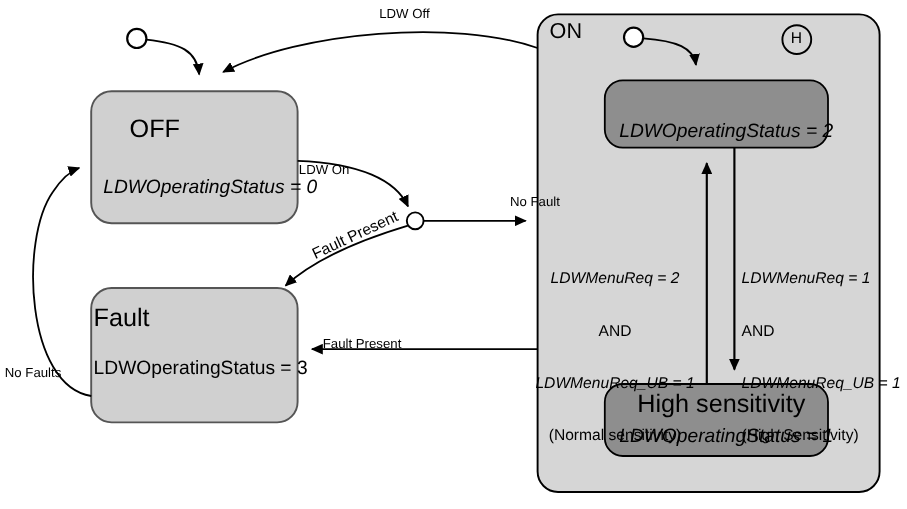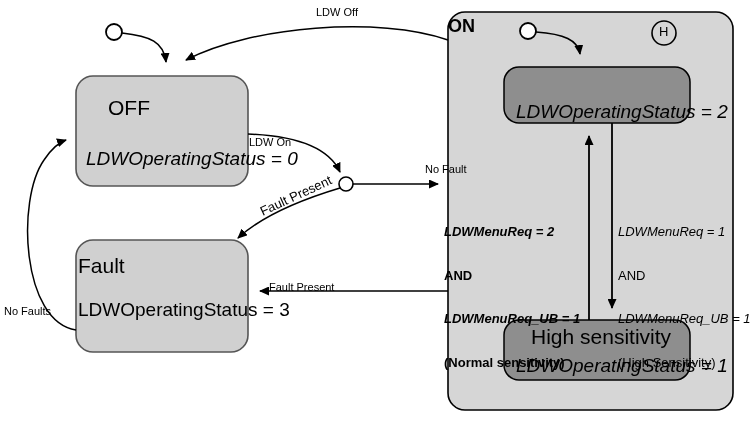--- a/index.html
+++ b/index.html
@@ -28,21 +28,21 @@
   .txt {
     position: absolute;
     white-space: pre;
     color: #000000;
     line-height: 1.12;
   }
   .state-title {
     font-size: 21px;
   }
   .state-status {
-    font-size: 19px;
+    font-size: 16px;
     font-style: italic;
   }
   .state-status.plain {
     font-style: normal;
   }
   .superstate-title {
     font-size: 18px;
   }
   .edge-label {
     font-size: 11px;
@@ -50,22 +50,21 @@
   .guard-block {
     font-size: 13px;
   }
   .guard-block .it {
     font-style: italic;
   }
   .guard-right {
     text-align: left;
   }
   .guard-left {
-    text-align: left;
-    font-weight: bold;
+    text-align: center;
   }
   .rot-label {
     font-size: 13px;
     transform-origin: 0 0;
   }
   .hist-label {
     font-size: 13px;
   }
 </style>
 </head>
@@ -116,21 +115,21 @@
 
     <path d="M612,123 L612,308" fill="none" stroke="#000000" stroke-width="1.8" marker-end="url(#arrow)"></path>
   </svg>
 
   <div class="txt state-title" style="left:86px; top:96px;margin-left:22px;">OFF</div>
   <div class="txt state-status" style="left:86px; top:148px;">LDWOperatingStatus = 0</div>
 
   <div class="txt state-title" style="left:78px; top:254px;">Fault</div>
   <div class="txt state-status plain" style="left:78px; top:299px;">LDWOperatingStatus = 3</div>
 
-  <div class="txt superstate-title" style="left:448px; top:16px;font-weight:bold;">ON</div>
+  <div class="txt superstate-title" style="left:458px; top:16px;">ON</div>
   <div class="txt hist-label" style="left:659px; top:25px;">H</div>
 
   <div class="txt state-status" style="left:516px; top:101px;">LDWOperatingStatus = 2</div>
 
   <div class="txt state-title" style="left:516px; top:325px;margin-left:15px;">High sensitivity</div>
   <div class="txt state-status" style="left:516px; top:355px;">LDWOperatingStatus = 1</div>
 
   <div class="txt edge-label" style="left:316px; top:6px;">LDW Off</div>
 
   <div class="txt edge-label" style="left:249px; top:121px;margin-top:15px;">LDW On</div>

